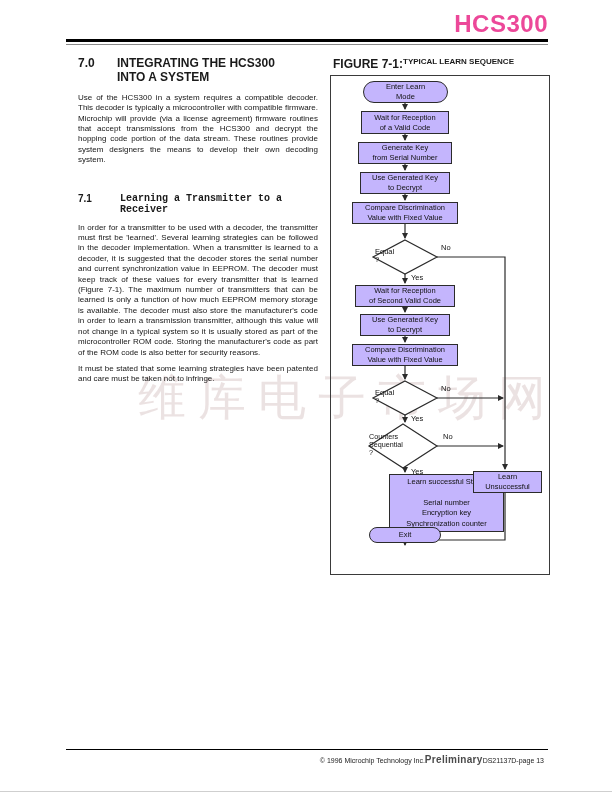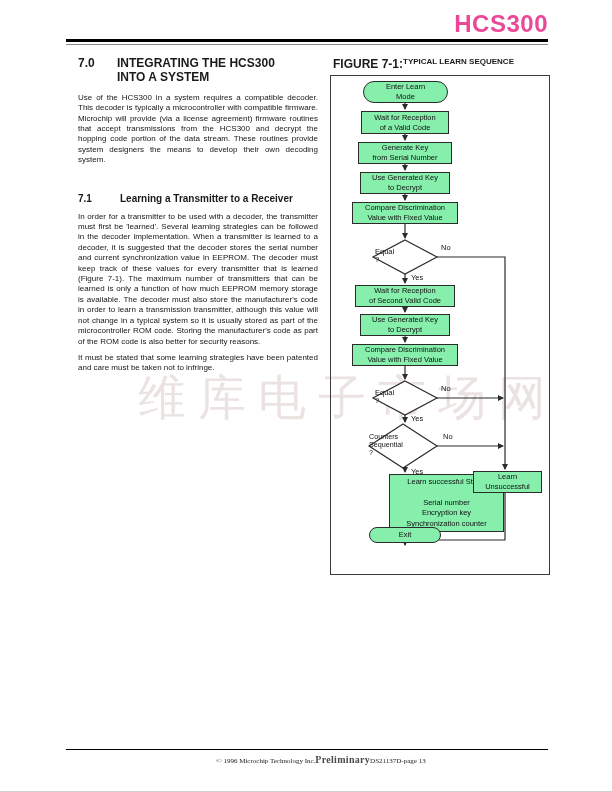--- a/index.html
+++ b/index.html
@@ -23,53 +23,53 @@
     font-size:48px; letter-spacing:12px; white-space:nowrap;
     color:#a97f7f; opacity:0.22; pointer-events:none;
   }
   
   .leftcol { position:absolute; left:78px; top:56px; width:240px; z-index:2; }
   .h1row { display:flex; align-items:flex-start; }
   .h1num { width:39px; font-size:12px; font-weight:bold; flex:none; }
   .h1title { font-size:12px; font-weight:bold; line-height:1.2; white-space:pre-line; }
   .h2row { display:flex; align-items:flex-start; margin-top:27px; }
   .h2num { width:42px; font-size:10px; font-weight:bold; flex:none; }
-  .h2title { font-size:10px; font-weight:bold; }
+  .h2title { font-size:10px; font-weight:bold;font-family:Liberation Mono, monospace; }
   .para {
     font-size:8px; line-height:10.4px; text-align:justify;
     margin:8px 0 0 0; color:#161616;
   }
   
   .figtitlerow { position:absolute; left:333px; top:57px; width:216px; display:flex; z-index:2; }
   .figlabel { font-size:12px; font-weight:bold; width:70px; flex:none; }
   .figtitle { font-size:8px; font-weight:bold; }
   .figframe {
     position:absolute; left:330px; top:75px; width:218px; height:498px;
     border:1.3px solid #3a3a3a; z-index:2; background:transparent;
   }
   .fc-svg { position:absolute; left:0; top:0; }
   .fnode {
-    box-sizing:border-box; position:absolute; background:#86efac;
+    box-sizing:border-box; position:absolute; background:#c4b5fd;
     border:1.2px solid #2b2b2b; display:flex; align-items:center; justify-content:center;
     text-align:center; font-size:7.5px; line-height:1.3; white-space:pre-line;
     padding:1px; color:#111; z-index:3;
   }
   .term { border-radius:12px; }
   .term-exit { border-radius:9px; }
   .dlabel {
     position:absolute; font-size:7.5px; line-height:1.12;
     white-space:pre-line; z-index:3; color:#111;
   }
   .branch { position:absolute; font-size:7.5px; z-index:3; color:#111; }
   .success-node { line-height:1.38;margin-left:36px; }
   
   .footer-rule { position:absolute; left:66px; width:482px; top:749px; border-top:1.5px solid #000; }
   .footer-row {
-    position:absolute; left:80px; width:482px; top:754px;
-    display:flex; justify-content:center; align-items:baseline;font-family:Liberation Serif, serif;
+    position:absolute; left:62px; width:482px; top:754px;
+    display:flex; justify-content:flex-end; align-items:baseline;
   }
   .f-copy, .f-doc { font-size:7px; color:#222; }
   .f-status { font-size:10px; font-weight:bold; color:#4a4a4a; letter-spacing:0.3px; }
   .page-edge { position:absolute; left:0; right:0; bottom:0; border-top:1px solid #cfcfcf; }
 </style>
 </head>
 <body>
 
 <div class="page">
 

